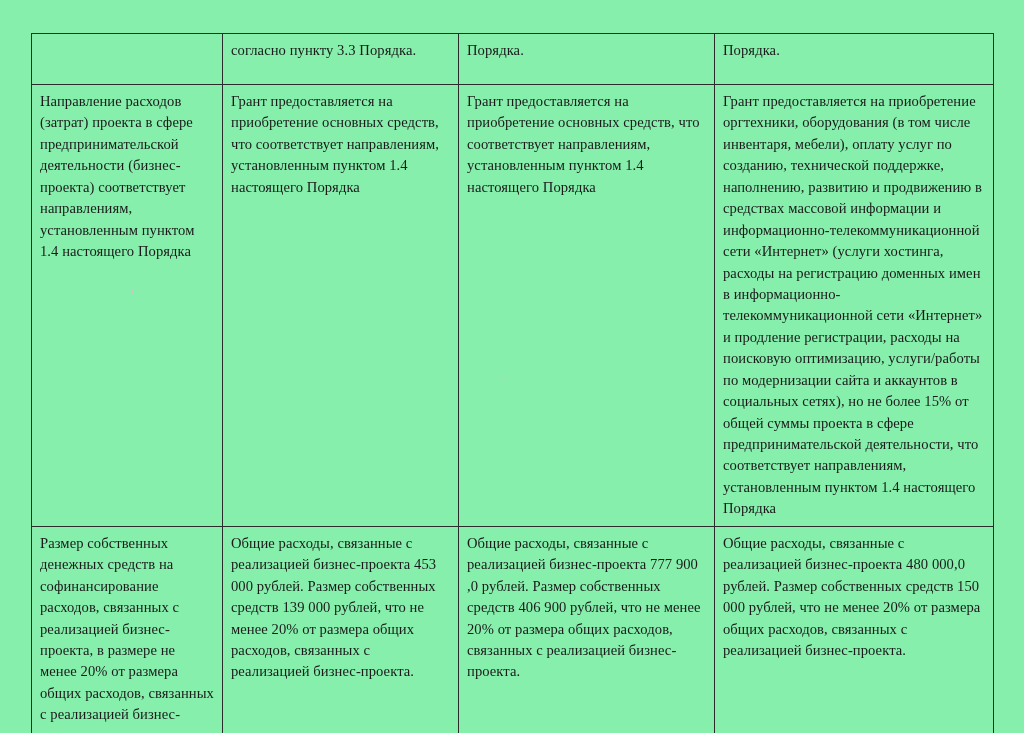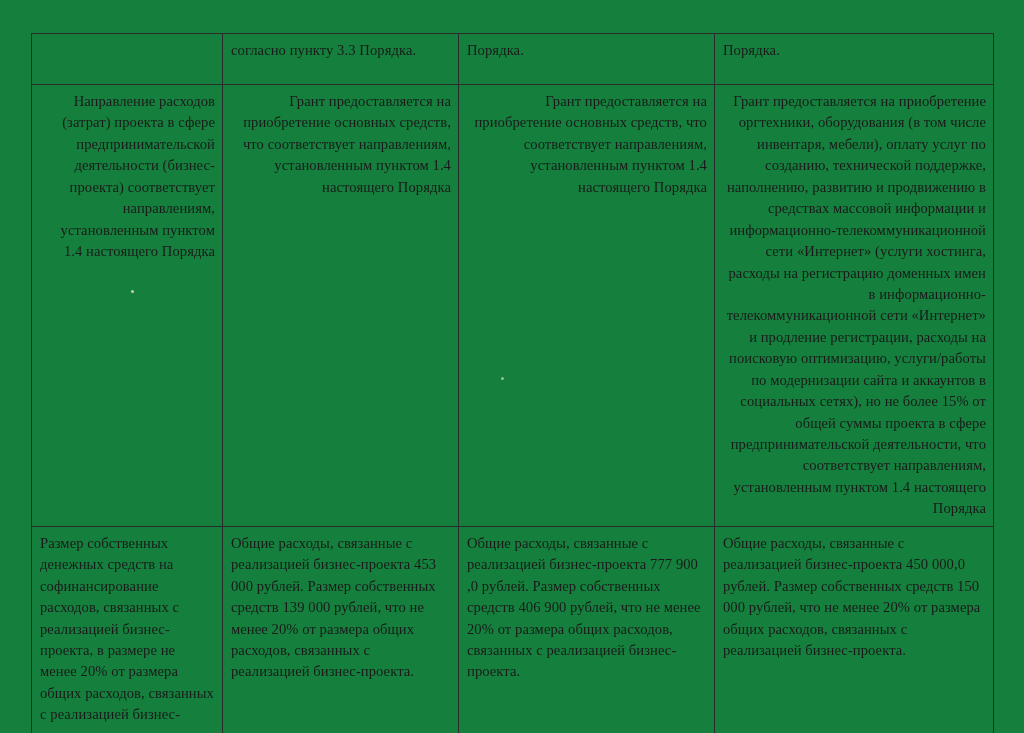--- a/index.html
+++ b/index.html
@@ -16,21 +16,21 @@
     position: relative;
     overflow: hidden;
   }
 
   .page {
     position: absolute;
     left: 0;
     top: 0;
     width: 1024px;
     height: 733px;
-    background: #15803d;
+    background: #86efac;
   }
 
   
   .speck {
     position: absolute;
     background: #c9c9c9;
     border-radius: 50%;
     pointer-events: none;
   }
   .speck-a { left: 131px; top: 290px; width: 3px; height: 3px; }
@@ -54,21 +54,21 @@
     hyphens: none;
   }
 
   
   col.c1 { width: 191px; }
   col.c2 { width: 236px; }
   col.c3 { width: 256px; }
   col.c4 { width: 279px; }
 
   .row-partial td { height: 38px; }
-  .row-main td     { height: 355px; text-align: right; }
+  .row-main td     { height: 355px; }
   .row-funds td    { height: 140px; }
 
   .cell-text {
     display: block;
     white-space: pre-line;
   }
 
   
   .doc-table td .cell-text {
     letter-spacing: .005em;
@@ -124,20 +124,20 @@
         <td>
           <span class="cell-text">Размер собственных денежных средств на софинансирование расходов, связанных с реализацией бизнес-проекта, в размере не менее 20% от размера общих расходов, связанных  с реализацией бизнес-проекта</span>
         </td>
         <td>
           <span class="cell-text">Общие расходы, связанные с реализацией бизнес-проекта 453 000 рублей. Размер собственных средств 139 000 рублей, что не менее 20% от размера общих расходов, связанных  с реализацией бизнес-проекта.</span>
         </td>
         <td>
           <span class="cell-text">Общие расходы, связанные с реализацией бизнес-проекта 777 900 ,0 рублей. Размер собственных средств 406 900 рублей,  что не менее 20% от размера общих расходов, связанных  с реализацией бизнес-проекта.</span>
         </td>
         <td>
-          <span class="cell-text">Общие расходы, связанные с реализацией бизнес-проекта 450 000,0 рублей. Размер собственных средств 150 000 рублей, что не менее 20% от размера общих расходов, связанных  с реализацией бизнес-проекта.</span>
+          <span class="cell-text">Общие расходы, связанные с реализацией бизнес-проекта 480 000,0 рублей. Размер собственных средств 150 000 рублей, что не менее 20% от размера общих расходов, связанных  с реализацией бизнес-проекта.</span>
         </td>
       </tr>
 
     </tbody>
   </table>
 
 </div>
 
 </body></html>

